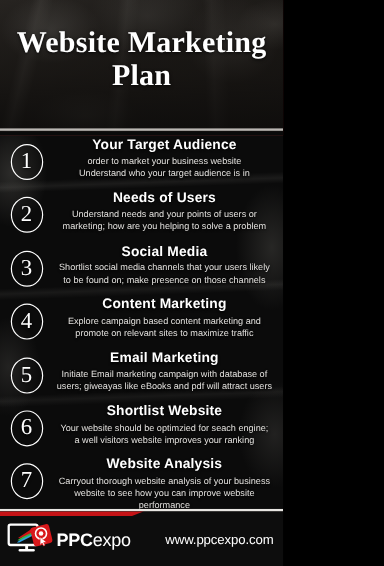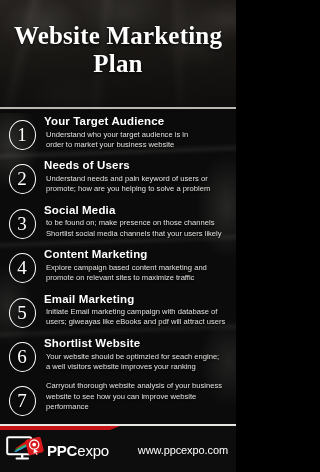--- a/index.html
+++ b/index.html
@@ -129,20 +129,21 @@
     font-family: "Liberation Serif", "DejaVu Serif", serif;
     font-size: 19px;
     line-height: 1;
     padding-bottom: 1px;
     box-sizing: border-box;
     text-shadow: 0 1px 2px rgba(0,0,0,0.8);
   }
   .step-body {
     flex: 1 1 auto;
     padding: 2px 6px 0 0;
+    text-align: center;
     min-width: 0;
   }
   .step-heading {
     color: #ffffff;
     font-size: 11.5px;
     font-weight: bold;
     line-height: 1.18;
     letter-spacing: 0.15px;
     text-shadow: 0 1px 2px rgba(0,0,0,0.9);
     margin-bottom: 1px;
@@ -240,48 +241,48 @@
   <div class="steps">
     <div class="steps-bg"></div>
 
     <div class="step">
       <div class="step-badge">
         <div class="badge-circle">1</div>
       </div>
       <div class="step-body">
         <div class="step-heading">Your Target Audience</div>
         <div class="step-desc">
+          <div>order to market your business website</div>
           <div>Understand who your target audience is in</div>
-          <div>order to market your business website</div>
         </div>
       </div>
     </div>
 
     <div class="step">
       <div class="step-badge">
         <div class="badge-circle">2</div>
       </div>
       <div class="step-body">
         <div class="step-heading">Needs of Users</div>
         <div class="step-desc">
-          <div>Understand needs and pain keyword of users or</div>
-          <div>promote; how are you helping to solve a problem</div>
+          <div>Understand needs and your points of users or</div>
+          <div>marketing; how are you helping to solve a problem</div>
         </div>
       </div>
     </div>
 
     <div class="step">
       <div class="step-badge">
         <div class="badge-circle">3</div>
       </div>
       <div class="step-body">
         <div class="step-heading">Social Media</div>
         <div class="step-desc">
+          <div>Shortlist social media channels that your users likely</div>
           <div>to be found on; make presence on those channels</div>
-          <div>Shortlist social media channels that your users likely</div>
         </div>
       </div>
     </div>
 
     <div class="step">
       <div class="step-badge">
         <div class="badge-circle">4</div>
       </div>
       <div class="step-body">
         <div class="step-heading">Content Marketing</div>
@@ -316,20 +317,21 @@
           <div>a well visitors website improves your ranking</div>
         </div>
       </div>
     </div>
 
     <div class="step">
       <div class="step-badge">
         <div class="badge-circle">7</div>
       </div>
       <div class="step-body">
+        <div class="step-heading">Website Analysis</div>
         <div class="step-desc">
           <div>Carryout thorough website analysis of your business</div>
           <div>website to see how you can improve website performance</div>
         </div>
       </div>
     </div>
   </div>
 
   <div class="footer">
     <div class="footer-top-rule"></div>

